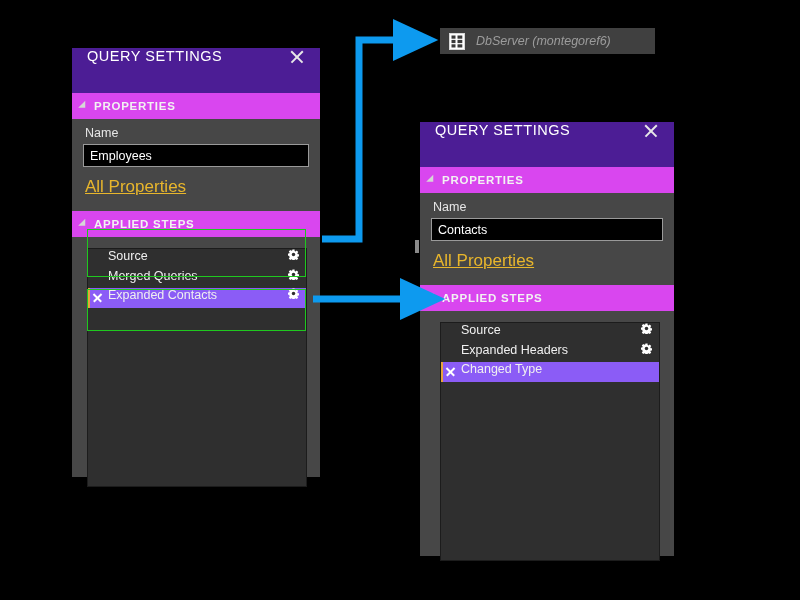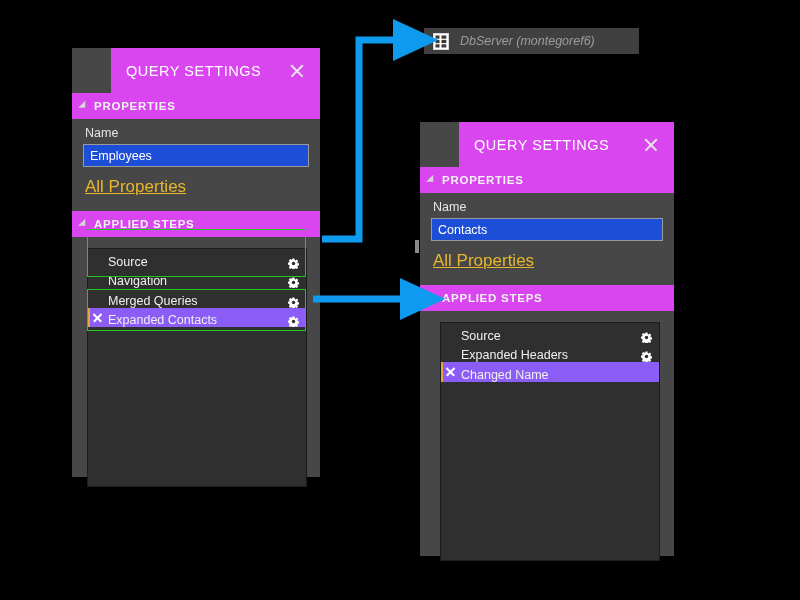--- a/index.html
+++ b/index.html
@@ -17,25 +17,23 @@
   }
 
   
   .panel {
     position: absolute;
     background: #474747;
     box-sizing: border-box;
   }
   .panel-header {
     height: 45px;
-    background: #d946ef;
+    background: #4c1d95;
     display: flex;
-    align-items: center;
     padding: 0 14px 0 15px;
-    margin-left: 39px;
   }
   .panel-title {
     color: #ffffff;
     font-size: 14.5px;
     letter-spacing: 0.55px;
     font-weight: 400;
     flex: 1;
     white-space: nowrap;
   }
   .close-icon {
@@ -82,21 +80,21 @@
 
   .field-label {
     color: #e6e6e6;
     font-size: 12.5px;
     padding: 7px 0 4px 2px;
   }
   .text-input {
     width: 100%;
     height: 23px;
     box-sizing: border-box;
-    background: #1d4ed8;
+    background: #000000;
     border: 1px solid #9a9a9a;
     color: #ffffff;
     font-family: "Liberation Sans", sans-serif;
     font-size: 12.5px;
     padding: 0 6px;
     outline: none;
   }
   .all-props {
     display: inline-block;
     margin: 10px 0 0 2px;
@@ -108,21 +106,21 @@
 
   .steps-box {
     background: #2f2f2f;
     border: 1px solid #1c1c1c;
     box-sizing: border-box;
     position: relative;
   }
   .step-row {
     height: 19.5px;
     display: flex;
-    align-items: flex-end;
+    align-items: flex-start;
     position: relative;
     padding-left: 20px;
     padding-right: 7px;
     color: #f0f0f0;
     font-size: 12.5px;
     box-sizing: border-box;
   }
   .step-row.selected {
     background: #8b5cf6;
   }
@@ -192,21 +190,21 @@
   .arrows {
     position: absolute;
     left: 0; top: 0;
     width: 800px; height: 600px;
     pointer-events: none;
   }
 </style>
 </head>
 <body>
 
-<div class="chip" id="chip" style="left:424px; top:28px; width:215px; height:26px;">
+<div class="chip" id="chip" style="left:440px; top:28px; width:215px; height:26px;">
   <svg class="db-icon" viewBox="0 0 16 17">
     <rect x="0.5" y="0.5" width="15" height="16" fill="#ffffff" stroke="#d8d8d8"></rect>
     <rect x="2.5" y="2.5" width="4" height="3.2" fill="#3a3a3a"></rect>
     <rect x="8.5" y="2.5" width="4.8" height="3.2" fill="#3a3a3a"></rect>
     <rect x="2.5" y="6.9" width="4" height="3.2" fill="#3a3a3a"></rect>
     <rect x="8.5" y="6.9" width="4.8" height="3.2" fill="#3a3a3a"></rect>
     <rect x="2.5" y="11.3" width="4" height="3.2" fill="#3a3a3a"></rect>
     <rect x="8.5" y="11.3" width="4.8" height="3.2" fill="#3a3a3a"></rect>
   </svg>
   <span class="chip-text">DbServer (montegoref6)</span>
@@ -237,27 +235,20 @@
 
   <div class="steps-box" id="left-steps" style="margin:11px 13px 0 15px; height:239px;">
       <div class="step-row">
         <span class="step-label">Source</span>
         <svg class="gear-icon" viewBox="0 0 16 16">
           <path fill="#ffffff" d="M6.4 0.9h3.2v2.0l1.6 0.7 1.5-1.3 2.2 2.2-1.3 1.5 0.7 1.6h2.0v3.2h-2.0l-0.7 1.6 1.3 1.5-2.2 2.2-1.5-1.3-1.6 0.7v2.0H6.4v-2.0l-1.6-0.7-1.5 1.3-2.2-2.2 1.3-1.5L1.7 9.8H-0.3V6.6h2.0l0.7-1.6L1.1 3.5l2.2-2.2 1.5 1.3 1.6-0.7z"></path>
           <circle cx="8" cy="8" r="2.5" fill="#2f2f2f"></circle>
         </svg>
       </div>
       <div class="step-row">
-        <span class="step-label">Navigation</span>
-        <svg class="gear-icon" viewBox="0 0 16 16">
-          <path fill="#ffffff" d="M6.4 0.9h3.2v2.0l1.6 0.7 1.5-1.3 2.2 2.2-1.3 1.5 0.7 1.6h2.0v3.2h-2.0l-0.7 1.6 1.3 1.5-2.2 2.2-1.5-1.3-1.6 0.7v2.0H6.4v-2.0l-1.6-0.7-1.5 1.3-2.2-2.2 1.3-1.5L1.7 9.8H-0.3V6.6h2.0l0.7-1.6L1.1 3.5l2.2-2.2 1.5 1.3 1.6-0.7z"></path>
-          <circle cx="8" cy="8" r="2.5" fill="#2f2f2f"></circle>
-        </svg>
-      </div>
-      <div class="step-row">
         <span class="step-label">Merged Queries</span>
         <svg class="gear-icon" viewBox="0 0 16 16">
           <path fill="#ffffff" d="M6.4 0.9h3.2v2.0l1.6 0.7 1.5-1.3 2.2 2.2-1.3 1.5 0.7 1.6h2.0v3.2h-2.0l-0.7 1.6 1.3 1.5-2.2 2.2-1.5-1.3-1.6 0.7v2.0H6.4v-2.0l-1.6-0.7-1.5 1.3-2.2-2.2 1.3-1.5L1.7 9.8H-0.3V6.6h2.0l0.7-1.6L1.1 3.5l2.2-2.2 1.5 1.3 1.6-0.7z"></path>
           <circle cx="8" cy="8" r="2.5" fill="#2f2f2f"></circle>
         </svg>
       </div>
       <div class="step-row selected">
         <span class="accent"></span>
         <span class="delete-x"></span>
         <span class="step-label">Expanded Contacts</span>
@@ -303,21 +294,21 @@
       <div class="step-row">
         <span class="step-label">Expanded Headers</span>
         <svg class="gear-icon" viewBox="0 0 16 16">
           <path fill="#ffffff" d="M6.4 0.9h3.2v2.0l1.6 0.7 1.5-1.3 2.2 2.2-1.3 1.5 0.7 1.6h2.0v3.2h-2.0l-0.7 1.6 1.3 1.5-2.2 2.2-1.5-1.3-1.6 0.7v2.0H6.4v-2.0l-1.6-0.7-1.5 1.3-2.2-2.2 1.3-1.5L1.7 9.8H-0.3V6.6h2.0l0.7-1.6L1.1 3.5l2.2-2.2 1.5 1.3 1.6-0.7z"></path>
           <circle cx="8" cy="8" r="2.5" fill="#2f2f2f"></circle>
         </svg>
       </div>
       <div class="step-row selected">
         <span class="accent"></span>
         <span class="delete-x"></span>
-        <span class="step-label">Changed Name</span>
+        <span class="step-label">Changed Type</span>
       </div>
     </div>
 </div>
 
 <div class="nub" style="left:415px; top:240px;"></div>
 
 <div id="highlights">
     <div class="hl" style="left: 87px; top: 229px; width: 219px; height: 48px; border-color: rgb(31, 200, 31);"></div>
     <div class="hl" style="left: 87px; top: 289px; width: 219px; height: 42px; border-color: rgb(31, 200, 31);"></div>
   </div>

